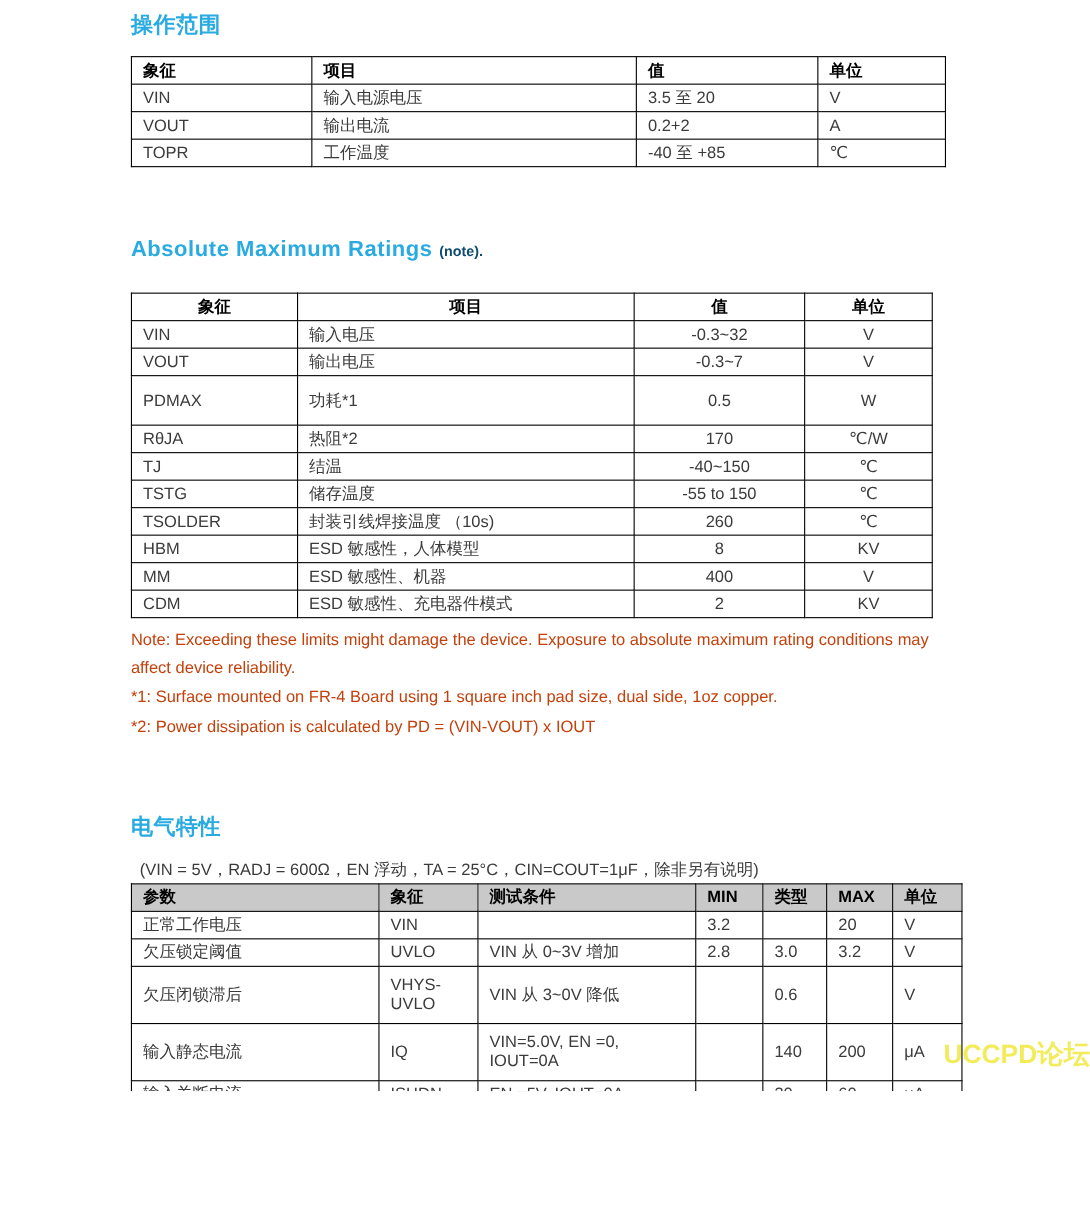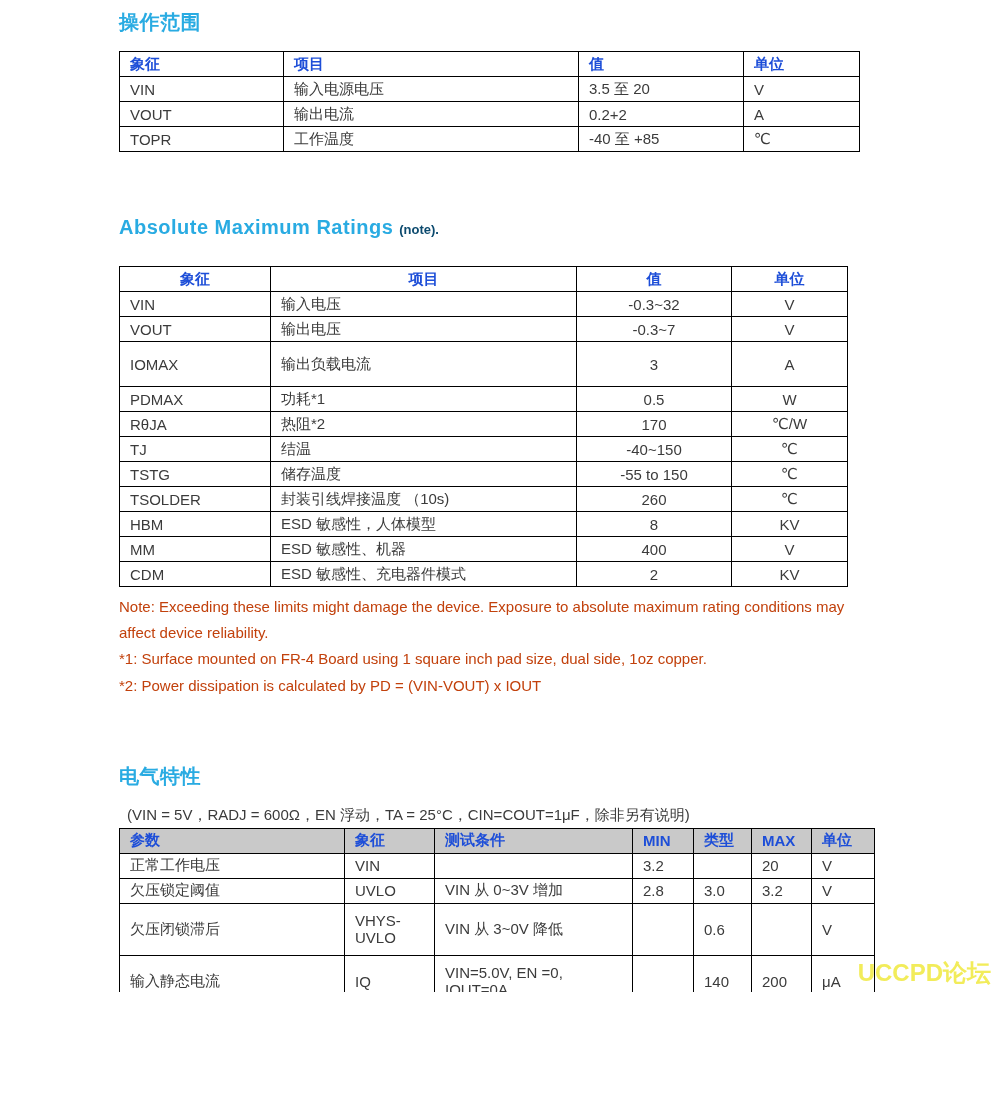--- a/index.html
+++ b/index.html
@@ -43,21 +43,21 @@
   .tbl th, .tbl td {
     border: 1.5px solid #000000;
     font-size: 15px;
     padding: 1px 10px;
     white-space: pre-line;
     overflow: hidden;
     vertical-align: middle;
     text-align: left;
   }
   .tbl th {
-    color: #1d4ed8;
+    color: #000000;
     font-weight: bold;
     height: 25px;
   }
   .tbl td {
     color: #3b3b3b;
     height: 25px;
   }
   
   .tbl-abs th { text-align: center; }
   .tbl-abs td:nth-child(3), .tbl-abs td:nth-child(4) { text-align: center; }
@@ -75,21 +75,21 @@
     max-width: 760px;
   }
   .conditions {
     margin: 0 0 3px 8px;
     font-size: 15px;
     color: #3b3b3b;
   }
   .watermark {
     position: absolute;
     right: 0;
-    bottom: 3px;
+    bottom: 18px;
     font-size: 24px;
     font-weight: bold;
     color: var(--watermark-yellow, #f2ec5a);
     white-space: nowrap;
   }
 </style>
 </head>
 <body>
 
 <div class="page">
@@ -158,26 +158,20 @@
             <td>VIN</td>
             <td>输入电压</td>
             <td>-0.3~32</td>
             <td>V</td>
           </tr>
           <tr>
             <td>VOUT</td>
             <td>输出电压</td>
             <td>-0.3~7</td>
             <td>V</td>
-          </tr>
-          <tr>
-            <td>IOMAX</td>
-            <td>输出负载电流</td>
-            <td>3</td>
-            <td>A</td>
           </tr>
           <tr>
             <td>PDMAX</td>
             <td>功耗*1</td>
             <td>0.5</td>
             <td>W</td>
           </tr>
           <tr>
             <td>RθJA</td>
             <td>热阻*2</td>

